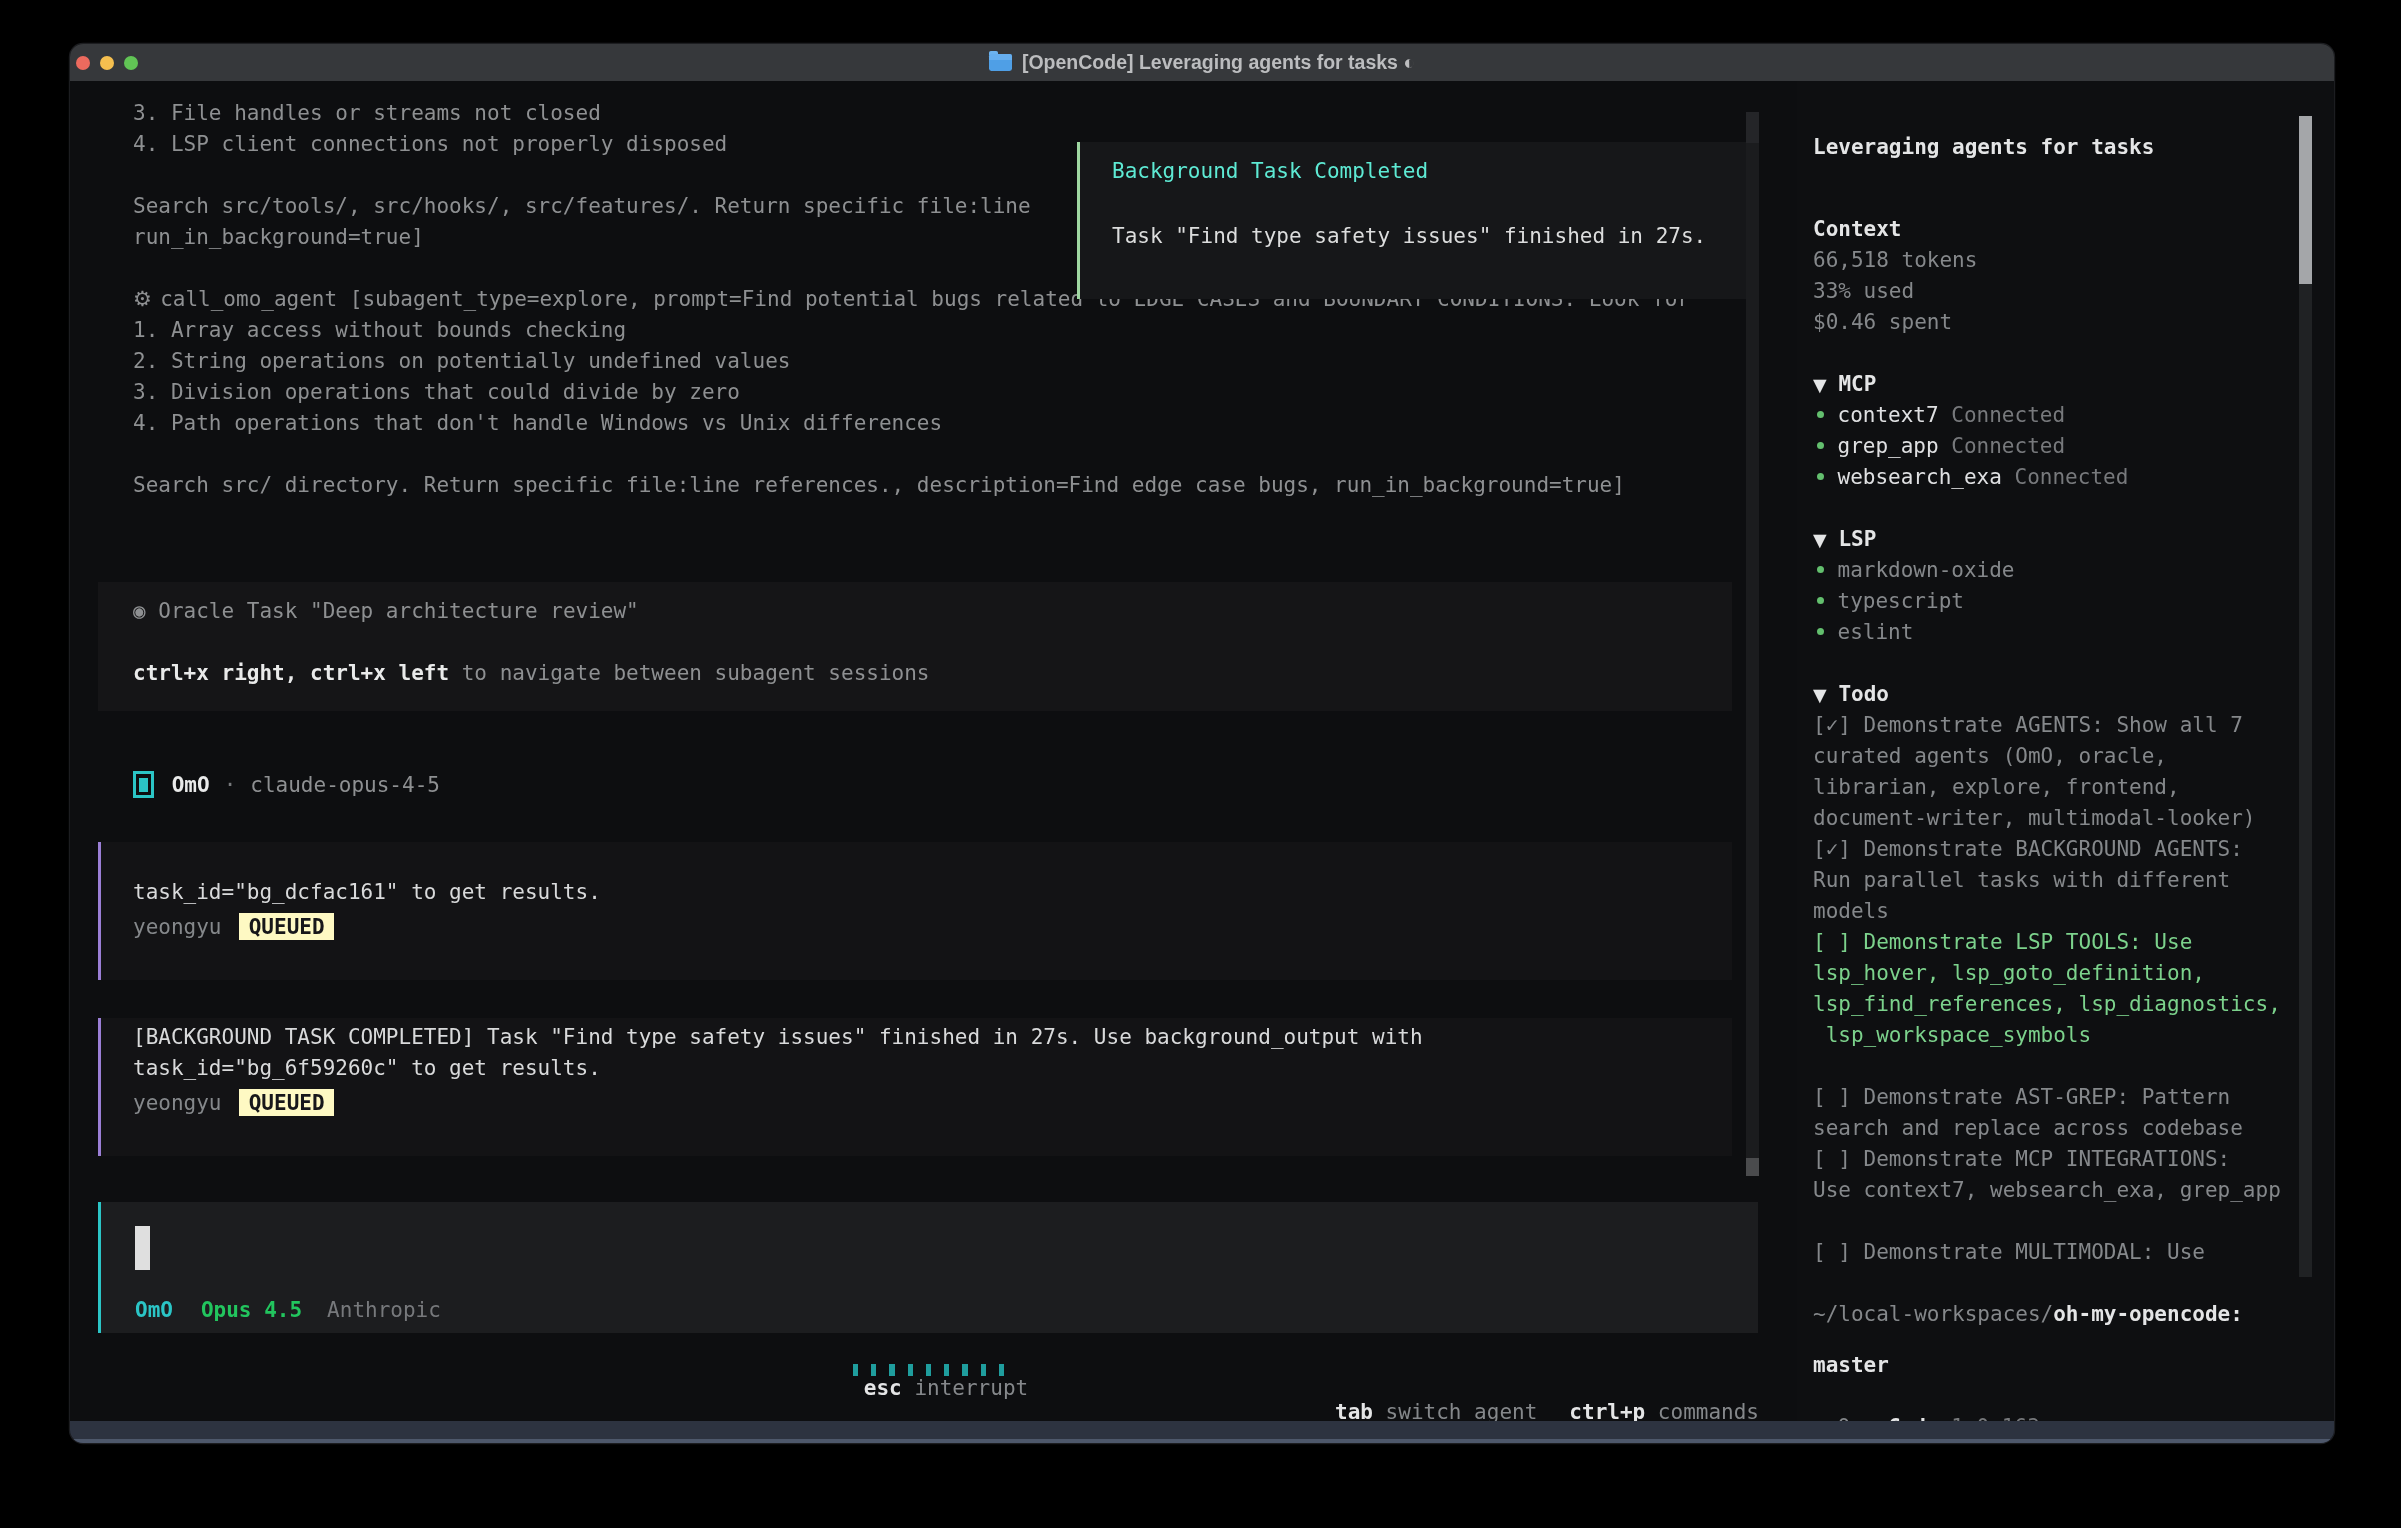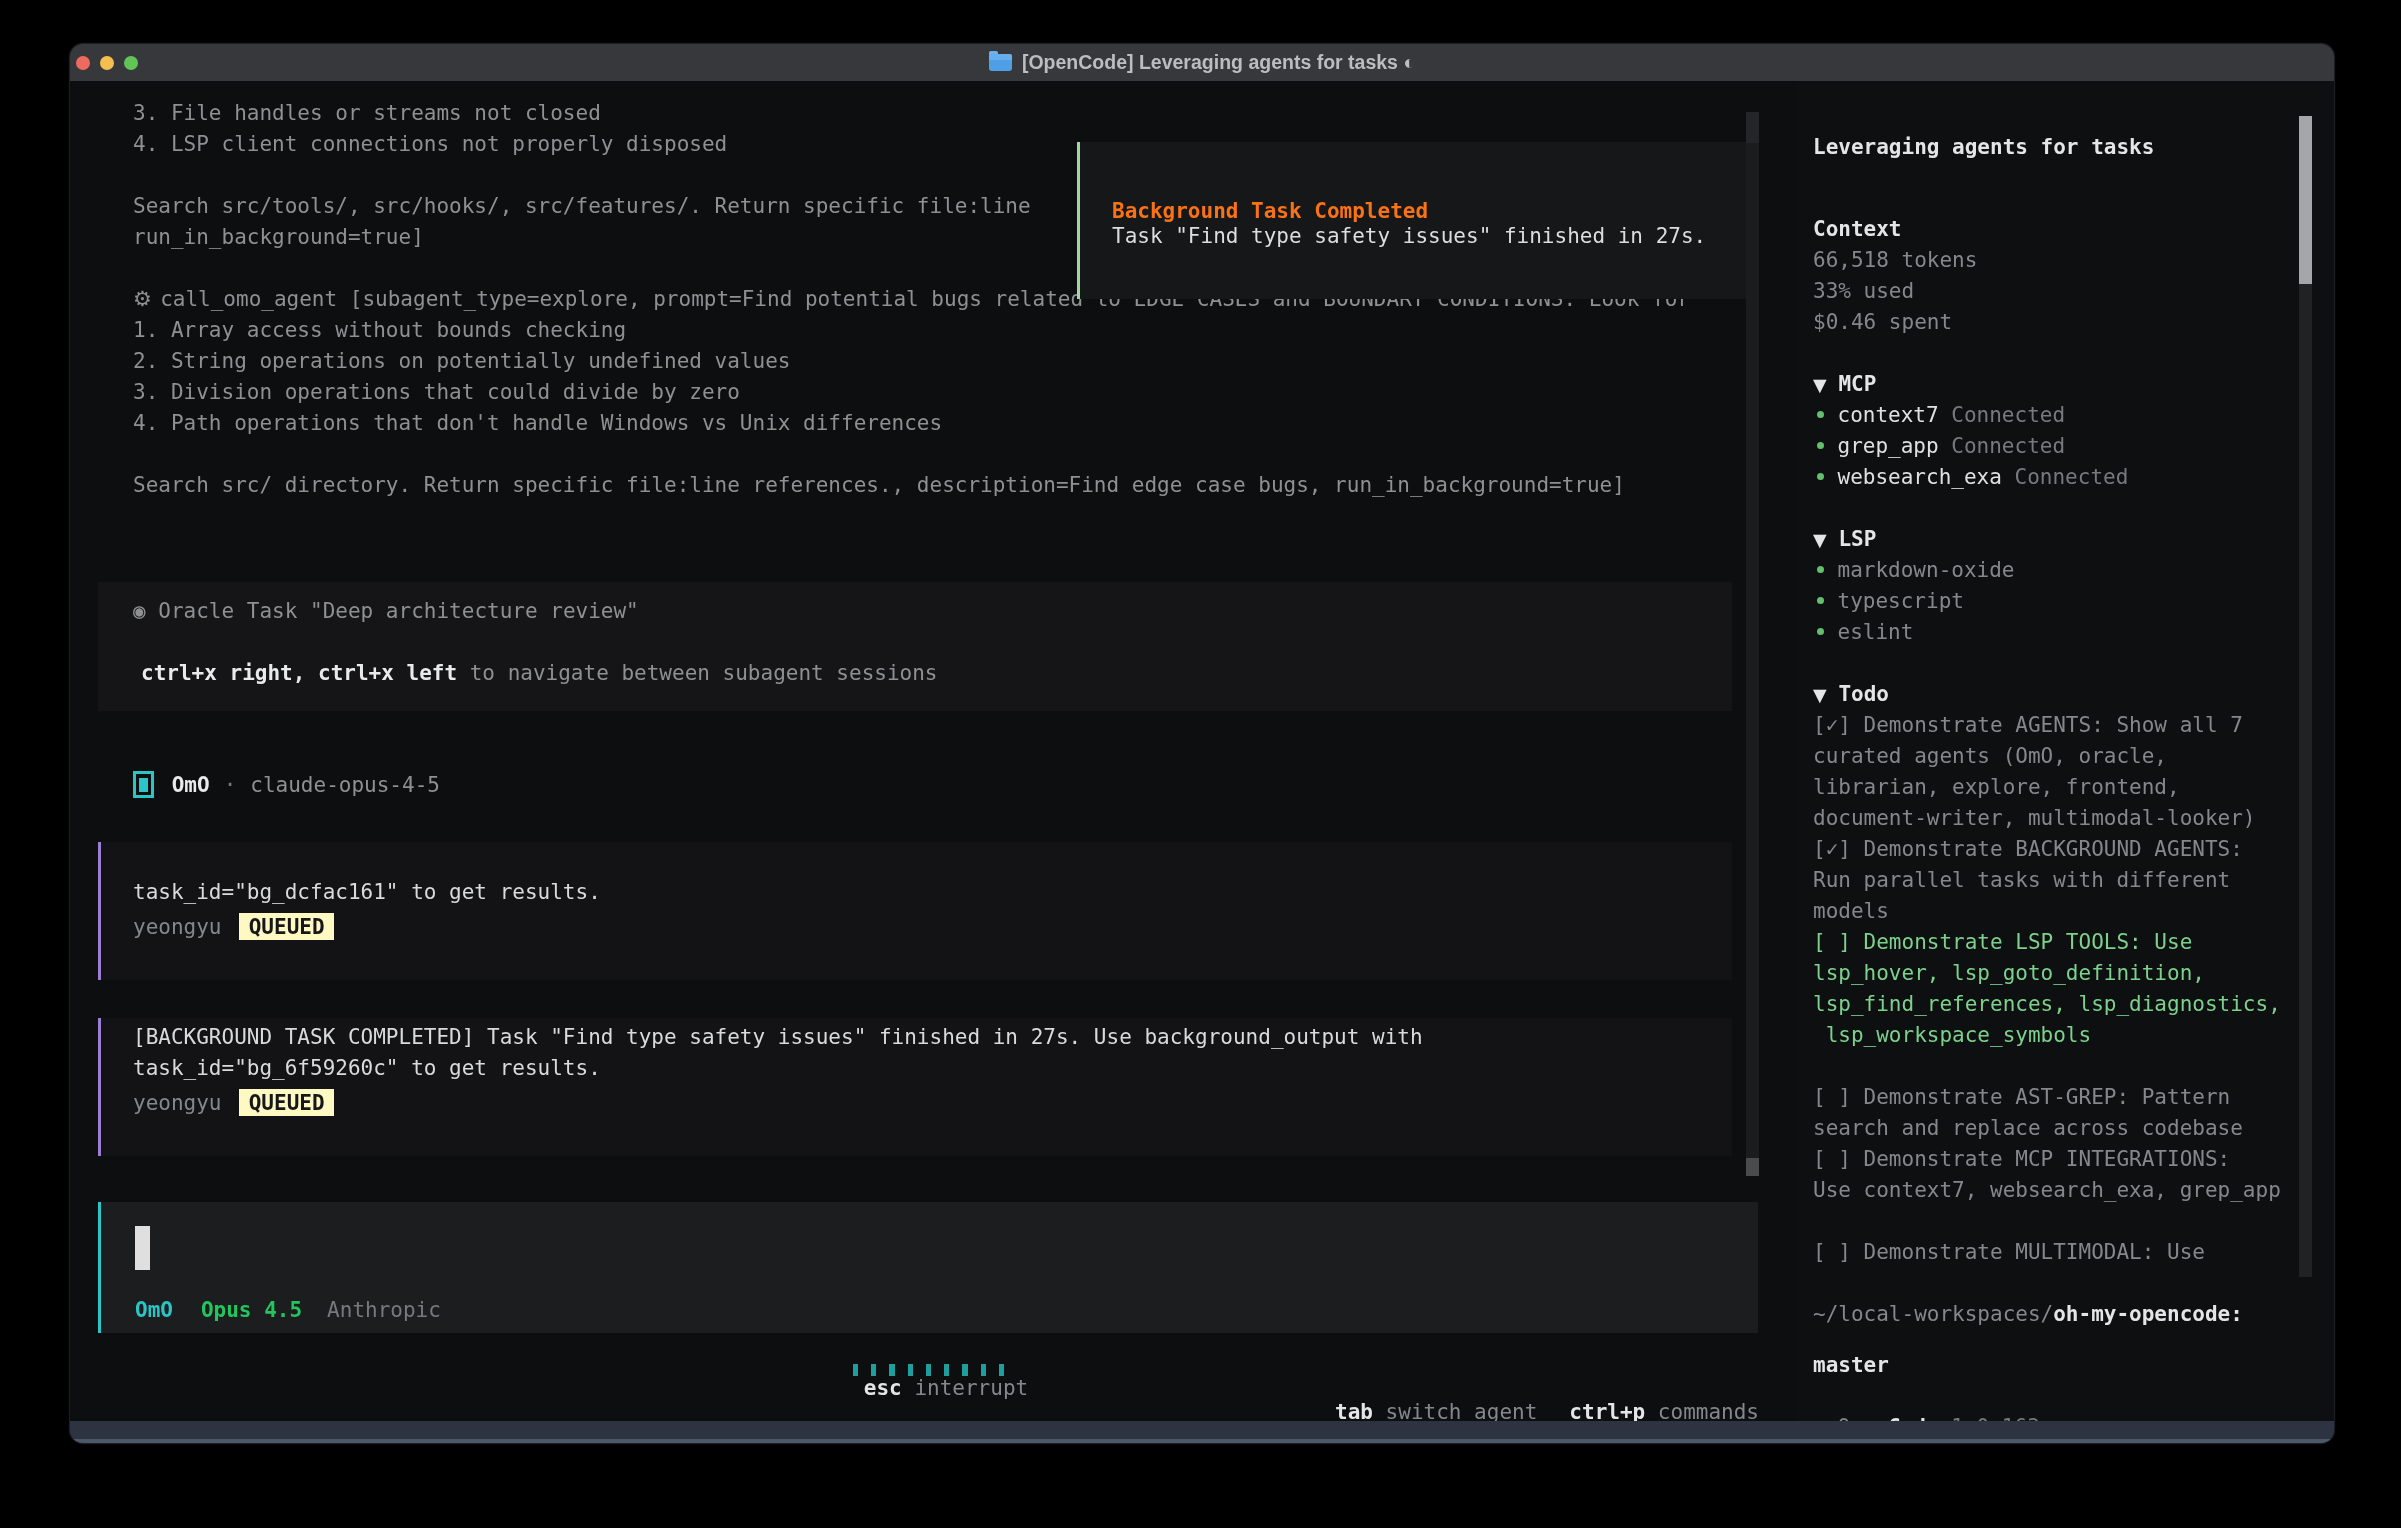--- a/index.html
+++ b/index.html
@@ -18,25 +18,25 @@
   
   .winbody{position:absolute;left:0;top:37px;right:0;bottom:22px;background:#0d0e10;}
   .bottombar{position:absolute;left:0;bottom:0;right:0;height:22px;background:#2d3340;border-bottom:4.1px solid #4e586b;box-sizing:border-box;}
   
   .main{position:absolute;left:0;top:0;width:1727px;bottom:0;}
   .ln{height:31px;line-height:31px;font-size:21px;color:#8e9092;white-space:pre;}
   .stack{position:absolute;left:63px;top:17px;right:53px;overflow:hidden;}
   .gear{font-family:"DejaVu Sans",sans-serif;margin-right:8.3px;}
   .notif{position:absolute;left:1007px;top:61px;width:681px;height:157px;background:#161719;
     border-left:3px solid #9fd8a2;border-right:3px solid #9fd8a2;box-sizing:border-box;overflow:hidden;}
-  .notif .t{position:absolute;left:32px;top:16.5px;font-size:21px;font-weight:bold;color:#f97316;white-space:pre;margin-top:40px;}
+  .notif .t{position:absolute;left:32px;top:16.5px;font-size:21px;font-weight:normal;color:#5eead4;white-space:pre;}
   .notif .b{position:absolute;left:32px;top:82px;font-size:21px;color:#dcdddd;white-space:pre;}
   .oracle{position:absolute;left:28px;top:501px;width:1634px;height:129px;background:#151517;overflow:hidden;}
   .oracle .t{position:absolute;left:35px;top:16.5px;font-size:21px;color:#8e9092;white-space:pre;}
-  .oracle .s{position:absolute;left:35px;top:79px;font-size:21px;color:#8e9092;white-space:pre;margin-left:8px;}
+  .oracle .s{position:absolute;left:35px;top:79px;font-size:21px;color:#8e9092;white-space:pre;}
   .oracle .s b{color:#e9eaea;font-weight:bold;}
   .agent-head{position:absolute;left:63px;top:688px;height:31px;display:flex;align-items:center;font-size:21px;}
   .omo-icon{width:21px;height:27px;border:3px solid #2bc5c6;box-sizing:border-box;display:flex;align-items:center;justify-content:center;margin-right:17.7px;}
   .omo-icon i{display:block;width:8.3px;height:14px;background:#2bc5c6;}
   .agent-head .nm{color:#e9eaea;font-weight:bold;margin-right:14px;}
   .agent-head .sep{color:#77797c;margin-right:14px;}
   .agent-head .mdl{color:#8e9092;}
   .taskbox{position:absolute;left:28px;width:1634px;height:138px;background:#131315;
     border-left:3.5px solid #9b7fd6;box-sizing:border-box;overflow:hidden;}
   .taskbox .l1{position:absolute;left:32px;top:6.5px;font-size:21px;color:#d9dadb;white-space:pre;}

